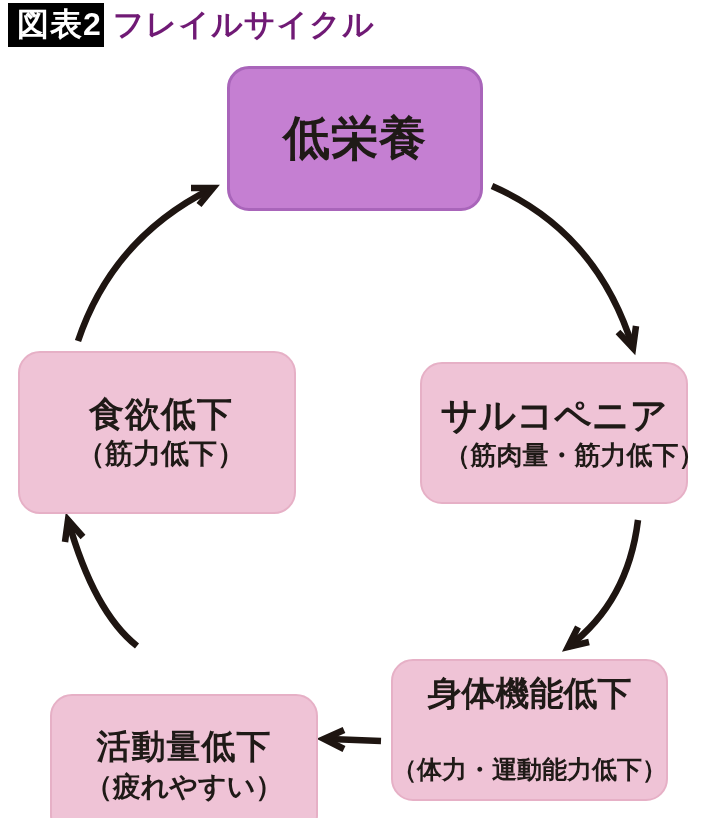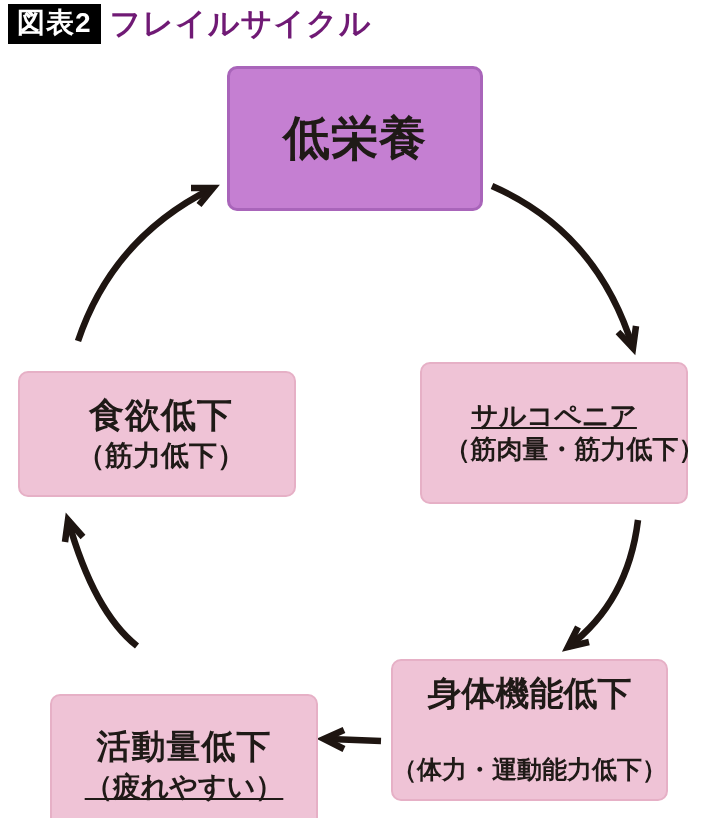--- a/index.html
+++ b/index.html
@@ -21,23 +21,23 @@
     left: 8px;
     top: 3px;
     display: flex;
     align-items: center;
   }
   .badge {
     display: inline-block;
     background: var(--badge-bg, #000000);
     color: var(--badge-text, #ffffff);
     font-weight: bold;
-    font-size: 28px;
+    font-size: 32px;
     line-height: 1;
-    padding: 5px 9px 7px 9px;
+    padding: 5px 2px 7px 9px;
     letter-spacing: 1px;
     font-family: "Liberation Sans", sans-serif;
   }
   .title {
     margin: 0 0 0 9px;
     font-size: 31px;
     font-weight: bold;
     color: #701a75;
     letter-spacing: 1px;
     font-family: "Liberation Sans", sans-serif;
@@ -55,21 +55,21 @@
     fill: none;
     stroke: var(--arrow, #1e1511);
     stroke-width: 6.5;
     stroke-linejoin: miter;
     stroke-linecap: butt;
   }
   
   .node {
     position: absolute;
     box-sizing: border-box;
-    border-radius: 10px;
+    border-radius: 22px;
     display: flex;
     flex-direction: column;
     align-items: center;
     justify-content: center;
     text-align: right;
     color: #1f1a17;
     font-family: "DejaVu Serif", "Liberation Serif", serif;
     font-weight: bold;
   }
   .node-primary {
@@ -87,34 +87,34 @@
   .node-sub {
     display: block;
     line-height: 1.25;
     margin-top: 2px;
     white-space: nowrap;
   }
   .node-top          { left: 227px; top: 66px;  width: 256px; height: 145px; }
   .node-top .node-main { font-size: 47px; letter-spacing: 1px; }
 
   .node-right        { left: 420px; top: 362px; width: 268px; height: 142px; }
-  .node-right .node-main { font-size: 27px; text-decoration: underline; }
+  .node-right .node-main { font-size: 37px; }
   .node-right .node-sub  { font-size: 26px; margin-left: 41px; }
 
-  .node-left         { left: 18px;  top: 371px; width: 278px; height: 126px; padding-left: 8px; }
+  .node-left         { left: 18px;  top: 351px; width: 278px; height: 163px; padding-left: 8px; }
   .node-left .node-main { font-size: 35px; letter-spacing: 1px; }
   .node-left .node-sub  { font-size: 28px; }
 
   .node-bottom-right { left: 391px; top: 659px; width: 277px; height: 142px; gap: 39px; }
   .node-bottom-right .node-main { font-size: 34px; }
   .node-bottom-right .node-sub  { font-size: 25px; }
 
   .node-bottom-left  { left: 50px;  top: 654px; width: 268px; height: 143px; margin-top: 40px; }
   .node-bottom-left .node-main { font-size: 34px; letter-spacing: 1px; }
-  .node-bottom-left .node-sub  { font-size: 28px; text-decoration: underline; }
+  .node-bottom-left .node-sub  { font-size: 28px; }
 </style>
 </head>
 <body>
 
 <div class="stage">
 
   <div class="header">
     <span class="badge">図表2</span>
     <h1 class="title">フレイルサイクル</h1>
   </div>

